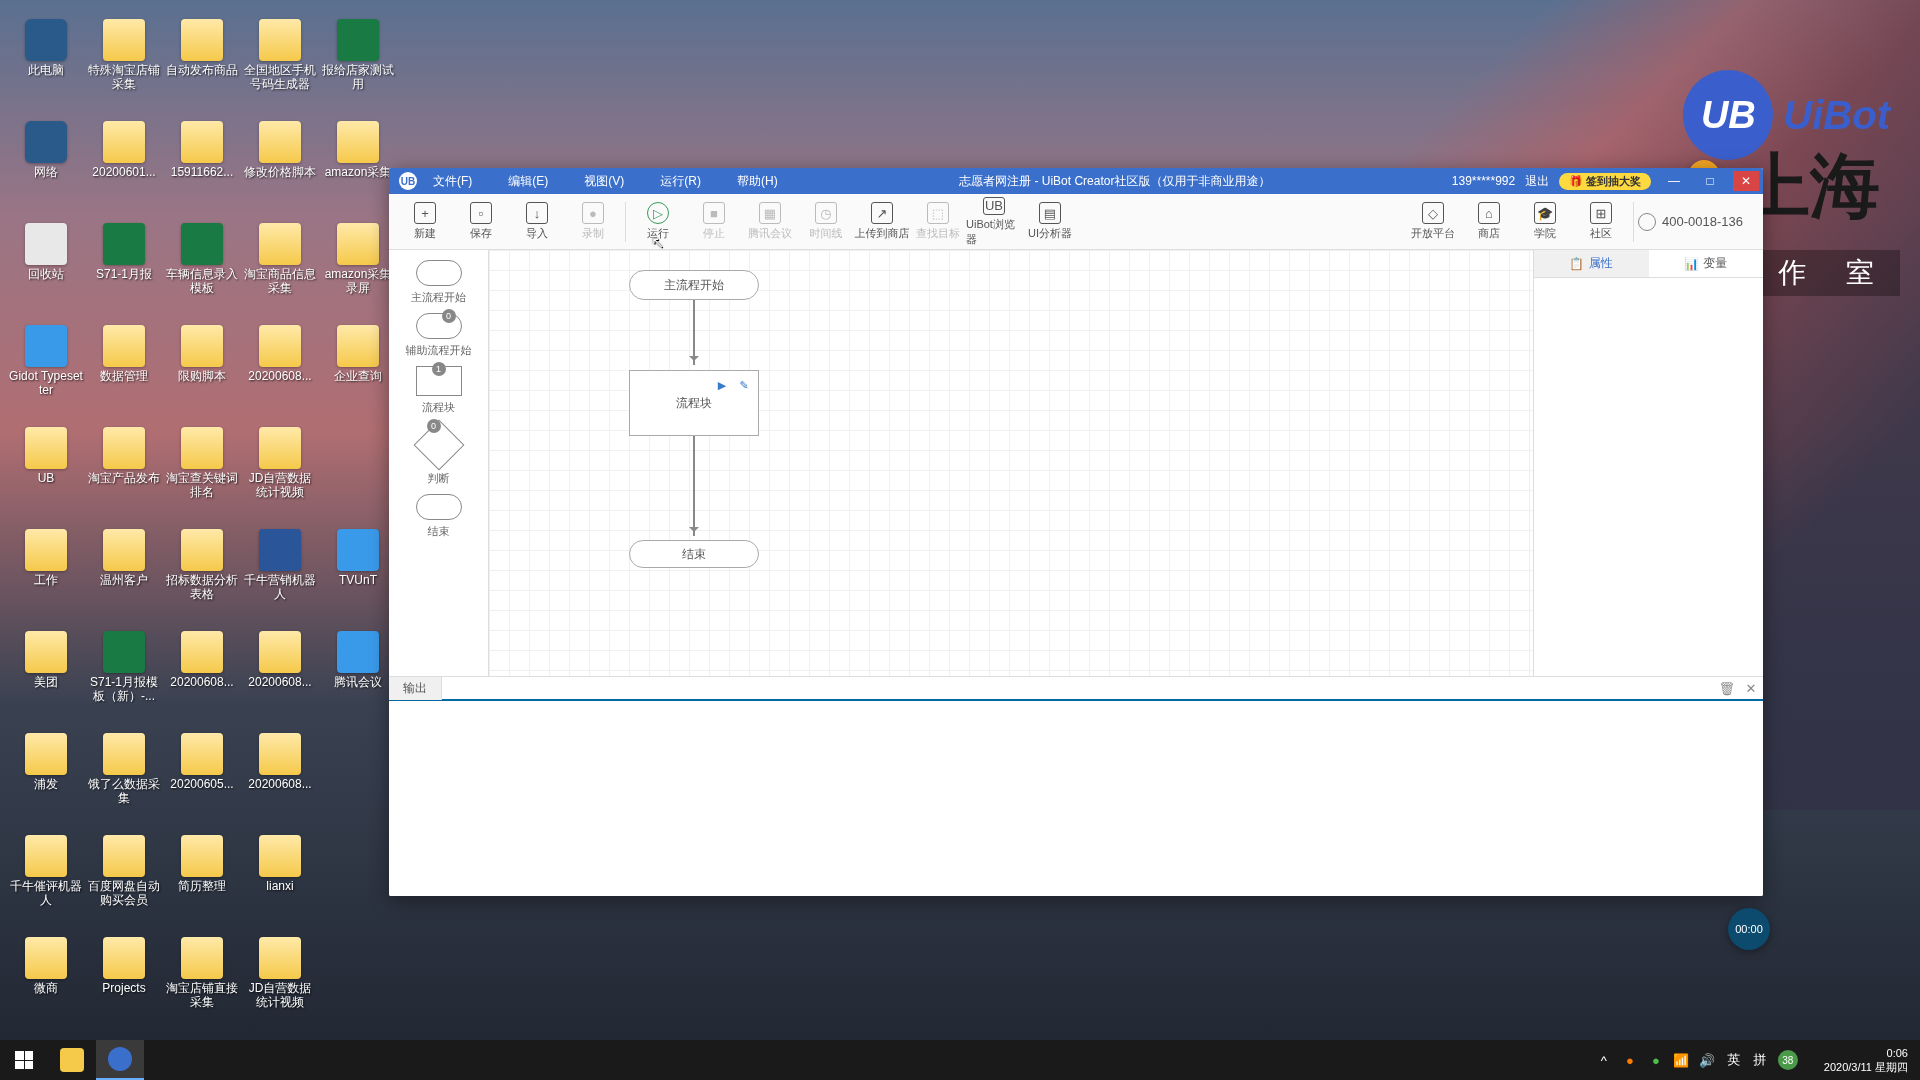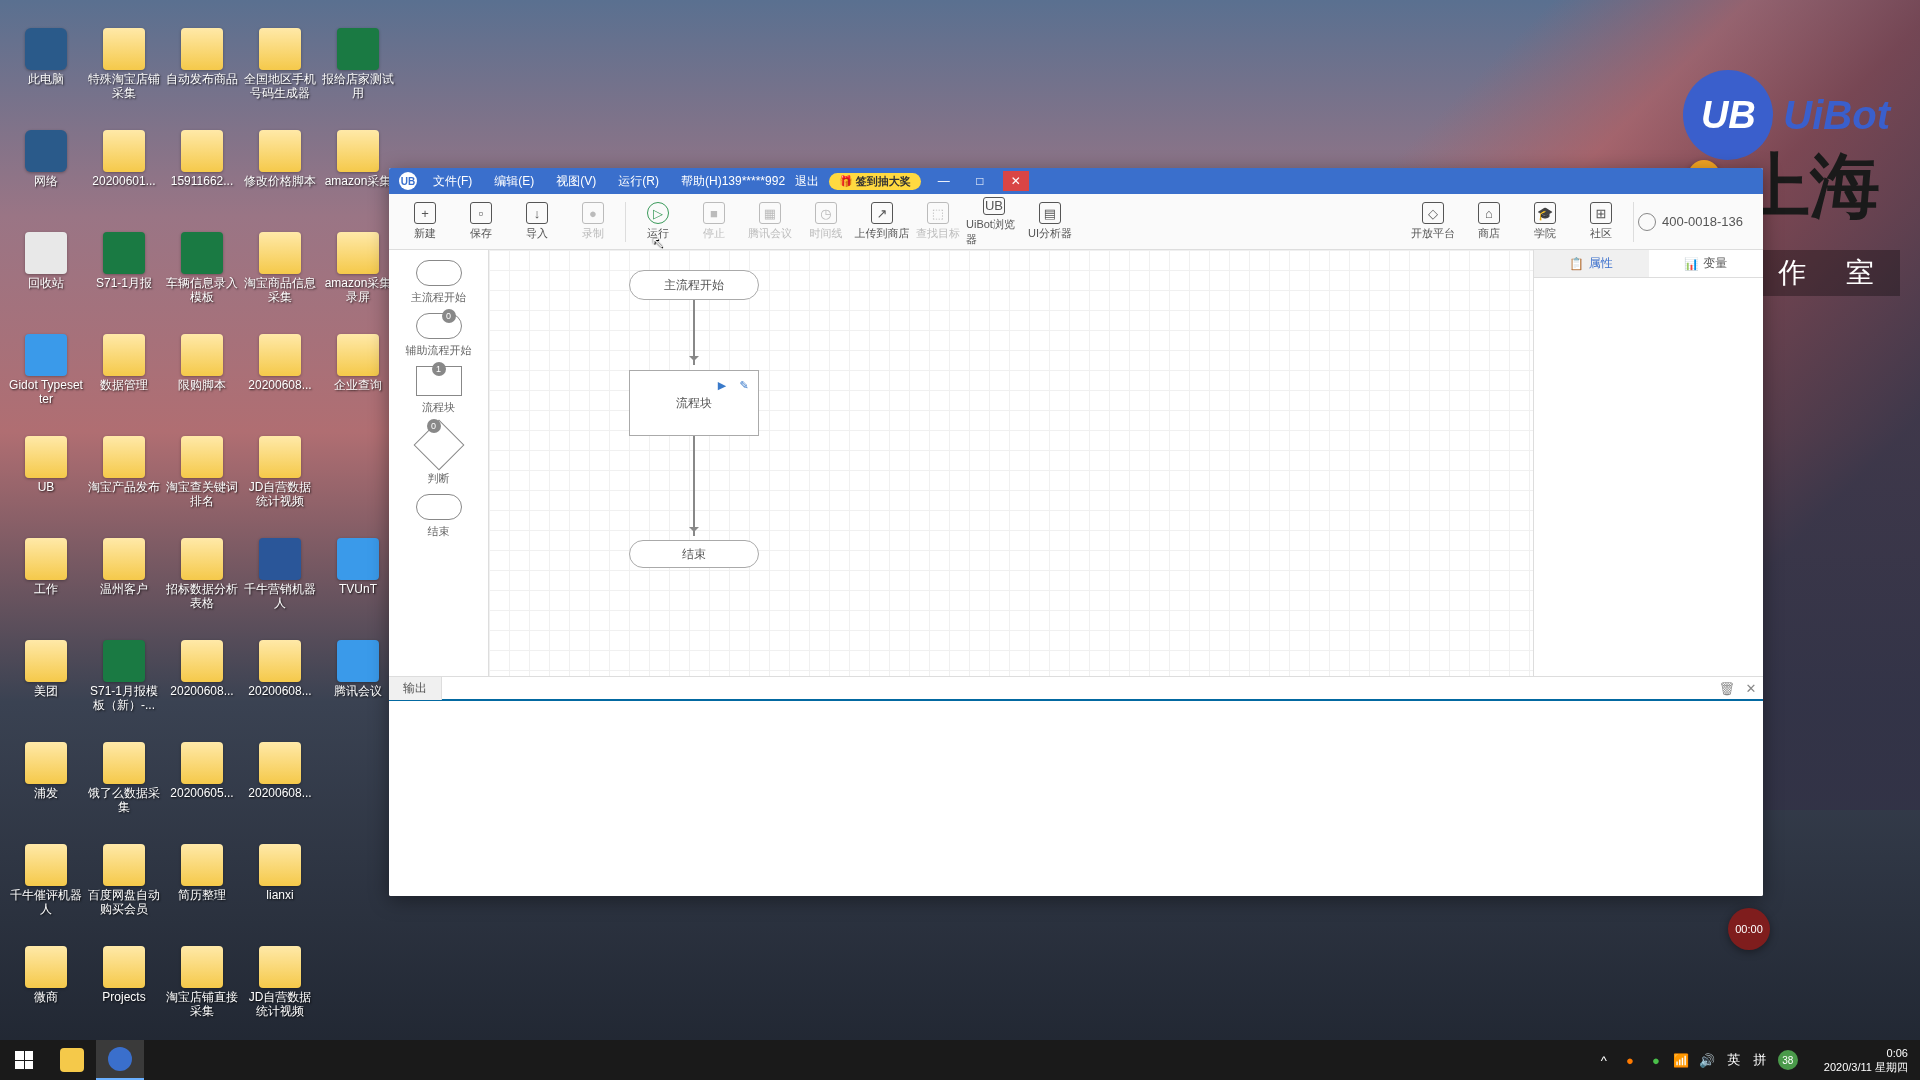--- a/index.html
+++ b/index.html
@@ -3,21 +3,21 @@
 <meta charset="utf-8">
 <style>
 * { margin: 0; padding: 0; box-sizing: border-box; font-family: "Microsoft YaHei", sans-serif; }
 body { width: 1920px; height: 1080px; overflow: hidden; position: relative; background: linear-gradient(180deg,#4a5f7a 0%,#8a6d7a 25%,#a56a6e 45%,#3d4550 70%,#2a3040 100%); }
 
 
 .desktop-bg { position: absolute; inset: 0; background: linear-gradient(180deg,#5a7090 0%,#9a7585 20%,#b06e72 40%,#3a4252 65%,#1f2530 100%); }
 .desktop-bg::before { content:""; position:absolute; top:0; right:0; width:60%; height:75%; background:linear-gradient(135deg,transparent 40%,rgba(185,90,90,.6) 50%,rgba(120,60,70,.8) 60%,rgba(50,50,70,.9) 80%); clip-path: polygon(30% 0,100% 0,100% 100%,0 100%); }
 
 
-.desktop-icons { position: absolute; top: 24px; left: 8px; display: grid; grid-template-columns: repeat(6, 76px); grid-auto-rows: 100px; gap: 2px; }
+.desktop-icons { position: absolute; top: 15px; left: 8px; display: grid; grid-template-columns: repeat(6, 76px); grid-auto-rows: 100px; gap: 2px; }
 .desktop-icon { width: 76px; display:flex; flex-direction:column; align-items:center; text-align:center; cursor:pointer; padding-top:4px;}
 .desktop-icon .ico { width:42px; height:42px; background:#f5d580; border-radius:4px; margin-bottom:2px; position:relative; box-shadow:0 1px 3px rgba(0,0,0,.3);}
 .desktop-icon .ico.folder { background:linear-gradient(#ffe9a8,#f5c94a); }
 .desktop-icon .ico.pc { background:#2a5a8a; border-radius:6px;}
 .desktop-icon .ico.excel { background:#1a7a43;}
 .desktop-icon .ico.word { background:#2a5699;}
 .desktop-icon .ico.bin { background:#e8e8e8;}
 .desktop-icon .ico.app { background:#3a9aea;}
 .desktop-icon span { color:#fff; font-size:12px; line-height:14px; text-shadow:1px 1px 2px rgba(0,0,0,.8); word-break:break-all; max-width:74px;}
 
@@ -25,21 +25,21 @@
 .watermark-uibot { position:absolute; top:70px; right:30px; display:flex; align-items:center; gap:10px; }
 .watermark-uibot .ub-circle { width:90px; height:90px; border-radius:50%; background:#3a5fcc; color:#fff; display:flex; align-items:center; justify-content:center; font-size:38px; font-weight:bold; font-style:italic;}
 .watermark-uibot .ub-text { color:#3a5fcc; font-size:40px; font-weight:bold; font-style:italic;}
 .watermark-sh { position:absolute; top:140px; right:40px; font-size:70px; font-family:cursive; color:#1a1a1a; font-weight:bold;}
 .watermark-studio { position:absolute; top:250px; right:20px; font-size:28px; color:#fff; letter-spacing:16px; background:rgba(0,0,0,.3); padding:4px 10px;}
 
 
 .app-window { position:absolute; top:168px; left:389px; width:1374px; height:728px; background:#fff; box-shadow:0 4px 20px rgba(0,0,0,.4); display:flex; flex-direction:column; border-radius:2px; overflow:hidden;}
 .titlebar { height:26px; background:#3a6fcc; display:flex; align-items:center; color:#fff; font-size:12px; padding:0 4px;}
 .titlebar .app-icon { width:18px; height:18px; background:#fff; border-radius:50%; margin:0 6px; display:flex; align-items:center; justify-content:center; color:#3a6fcc; font-size:10px; font-weight:bold;}
-.titlebar .menus { display:flex; gap:22px; margin-left:10px;}
+.titlebar .menus { display:flex; gap:36px; margin-left:10px;}
 .titlebar .menus span { cursor:pointer;}
 .titlebar .title-center { flex:1; text-align:center; font-size:12px;}
 .titlebar .right-area { display:flex; align-items:center; gap:10px;}
 .titlebar .signin-badge { background:#ffd940; color:#333; border-radius:10px; padding:1px 10px; font-size:11px; font-weight:bold;}
 .titlebar .win-btn { width:26px; height:20px; display:flex; align-items:center; justify-content:center; cursor:pointer; font-size:12px;}
 .titlebar .win-btn.close { background:#d94545;}
 
 .toolbar { height:56px; border-bottom:1px solid #ddd; display:flex; align-items:center; padding:0 8px; background:#fafafa;}
 .tool-btn { display:flex; flex-direction:column; align-items:center; justify-content:center; width:56px; height:50px; font-size:11px; color:#555; cursor:pointer; gap:2px;}
 .tool-btn.disabled { color:#bbb; }
@@ -89,21 +89,21 @@
 .taskbar .start { width:48px; height:40px; display:flex; align-items:center; justify-content:center; cursor:pointer;}
 .taskbar .start .win-logo { width:18px; height:18px; display:grid; grid-template:1fr 1fr/1fr 1fr; gap:1px;}
 .taskbar .start .win-logo div { background:#fff;}
 .taskbar .task-item { width:48px; height:40px; display:flex; align-items:center; justify-content:center; cursor:pointer;}
 .taskbar .task-item.active { background:#3a3a3a; border-bottom:2px solid #6ab0ff;}
 .taskbar .task-item .ti-icon { width:24px; height:24px; border-radius:4px;}
 .taskbar .tray { margin-left:auto; display:flex; align-items:center; gap:10px; padding-right:12px;}
 .taskbar .tray .tray-icon { width:16px; height:16px; display:flex; align-items:center; justify-content:center; font-size:13px;}
 .taskbar .clock { text-align:right; line-height:14px; font-size:11px; margin-left:16px;}
 
-.timer-badge { position:absolute; right:150px; bottom:130px; width:42px; height:42px; border-radius:50%; background:#7f1d1d; color:#fff; display:flex; align-items:center; justify-content:center; font-size:11px; box-shadow:0 2px 8px rgba(0,0,0,.4);}
+.timer-badge { position:absolute; right:150px; bottom:130px; width:42px; height:42px; border-radius:50%; background:#0c4a6e; color:#fff; display:flex; align-items:center; justify-content:center; font-size:11px; box-shadow:0 2px 8px rgba(0,0,0,.4);}
 .edit-badge { position:absolute; top:160px; right:200px; width:32px; height:32px; border-radius:50%; background:#f5a623; display:flex; align-items:center; justify-content:center; color:#fff; font-size:16px; box-shadow:0 2px 6px rgba(0,0,0,.3);}
 
 .cursor-overlay { position:absolute; top:233px; left:651px; width:14px; height:20px; pointer-events:none; z-index:999;}
 .cursor-overlay::before { content:"↖"; color:#fff; font-size:16px; text-shadow:0 0 2px #000, 1px 1px 0 #000;}
 </style>
 </head>
 <body>
 
 <div class="desktop-bg"></div>
 
@@ -322,20 +322,21 @@
 
   <div class="titlebar">
     <div class="app-icon">UB</div>
     <div class="menus" id="menu-bar">
         <span>文件(F)</span>
         <span>编辑(E)</span>
         <span>视图(V)</span>
         <span>运行(R)</span>
         <span>帮助(H)</span>
       </div>
+    <div class="title-center">志愿者网注册 - UiBot Creator社区版（仅用于非商业用途）</div>
     <div class="right-area">
       <span>139*****992</span>
       <span style="cursor:pointer;">退出</span>
       <span class="signin-badge">🎁 签到抽大奖</span>
       <div class="win-btn">—</div>
       <div class="win-btn">□</div>
       <div class="win-btn close">✕</div>
     </div>
   </div>
 

